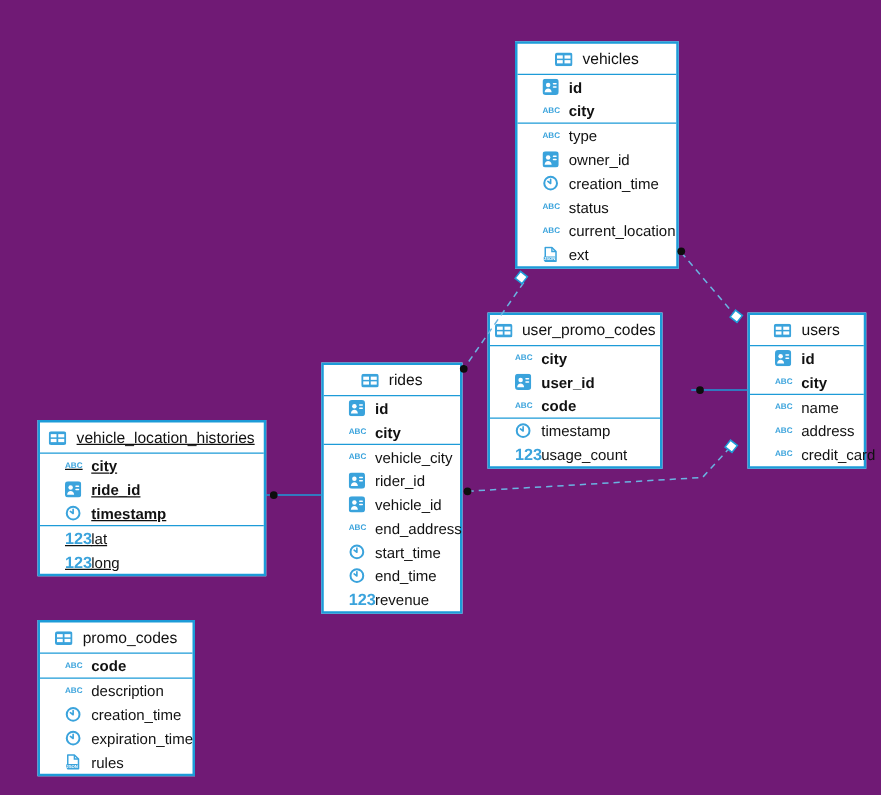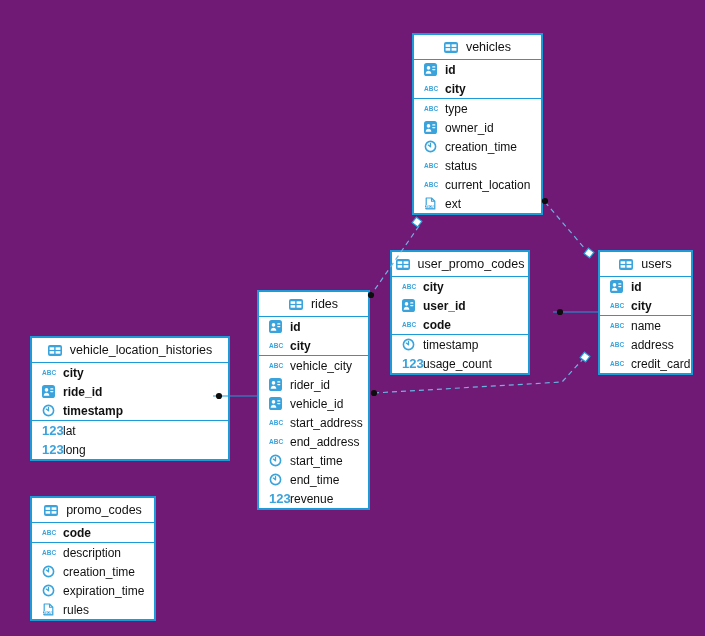--- a/index.html
+++ b/index.html
@@ -19,21 +19,21 @@
   }
   .er-header{
     height:24px;display:flex;align-items:center;justify-content:center;gap:5px;
     border-bottom:1px solid var(--accent);font-size:12.5px;padding:0 4px;
     white-space:nowrap;
   }
   .er-section{display:block;}
   .er-section.pk{border-bottom:1px solid var(--accent);}
   .er-row{
     height:19px;display:flex;align-items:center;gap:4px;
-    padding:0 4px 0 10px;font-size:12px;white-space:nowrap;
+    padding:0 4px 0 20px;font-size:12px;white-space:nowrap;
   }
   .er-section.pk .er-row .col-label{font-weight:bold;}
   .ticon{
     width:17px;min-width:17px;display:inline-flex;align-items:center;justify-content:flex-start;
   }
   .ticon.texticon{
     font-weight:bold;color:var(--icon);font-size:6.5px;letter-spacing:0px;
     justify-content:flex-start;
   }
   .ticon.numicon{font-size:13px;}
@@ -295,24 +295,20 @@
               <circle cx="4.5" cy="4.9" r="1.8" fill="#fff"></circle>
               <path d="M1.7 10.8c0-1.9 1.3-3 2.8-3s2.8 1.1 2.8 3z" fill="#fff"></path>
               <rect x="8.2" y="3.3" width="3.2" height="1.3" rx="0.6" fill="#fff"></rect>
               <rect x="8.2" y="5.9" width="3.2" height="1.3" rx="0.6" fill="#fff"></rect>
             </svg>
           </span>
           <span class="col-label">vehicle_id</span>
         </div>
         <div class="er-row">
           <span class="ticon texticon">ABC</span>
-          <span class="col-label">start_address</span>
-        </div>
-        <div class="er-row">
-          <span class="ticon texticon">ABC</span>
           <span class="col-label">end_address</span>
         </div>
         <div class="er-row">
           <span class="ticon">
             <svg width="13" height="13" viewBox="0 0 13 13">
               <circle cx="6.5" cy="6.5" r="5.1" fill="none" stroke="#3aa3dc" stroke-width="1.6"></circle>
               <path d="M6.5 6.8 L6.5 3.4 M6.5 6.8 L4.3 5.1" fill="none" stroke="#3aa3dc" stroke-width="1.3" stroke-linecap="round"></path>
             </svg>
           </span>
           <span class="col-label">start_time</span>
@@ -325,21 +321,21 @@
             </svg>
           </span>
           <span class="col-label">end_time</span>
         </div>
         <div class="er-row">
           <span class="ticon texticon numicon">123</span>
           <span class="col-label">revenue</span>
         </div>
       </div>
   </div>
-    <div class="er-table" style="left: 30px; top: 336px; width: 200px;">
+    <div class="er-table" style="left: 30px; top: 336px; width: 183px; text-decoration: underline;">
     <div class="er-header">
       <span class="ticon">
           <svg width="14" height="11" viewBox="0 0 14 11">
             <rect width="14" height="11" rx="2" fill="#3aa3dc"></rect>
             <rect x="1.6" y="2.3" width="4.6" height="2.6" fill="#fff"></rect>
             <rect x="7.6" y="2.3" width="4.8" height="2.6" fill="#fff"></rect>
             <rect x="1.6" y="6.1" width="4.6" height="2.6" fill="#fff"></rect>
             <rect x="7.6" y="6.1" width="4.8" height="2.6" fill="#fff"></rect>
           </svg>
         </span>

